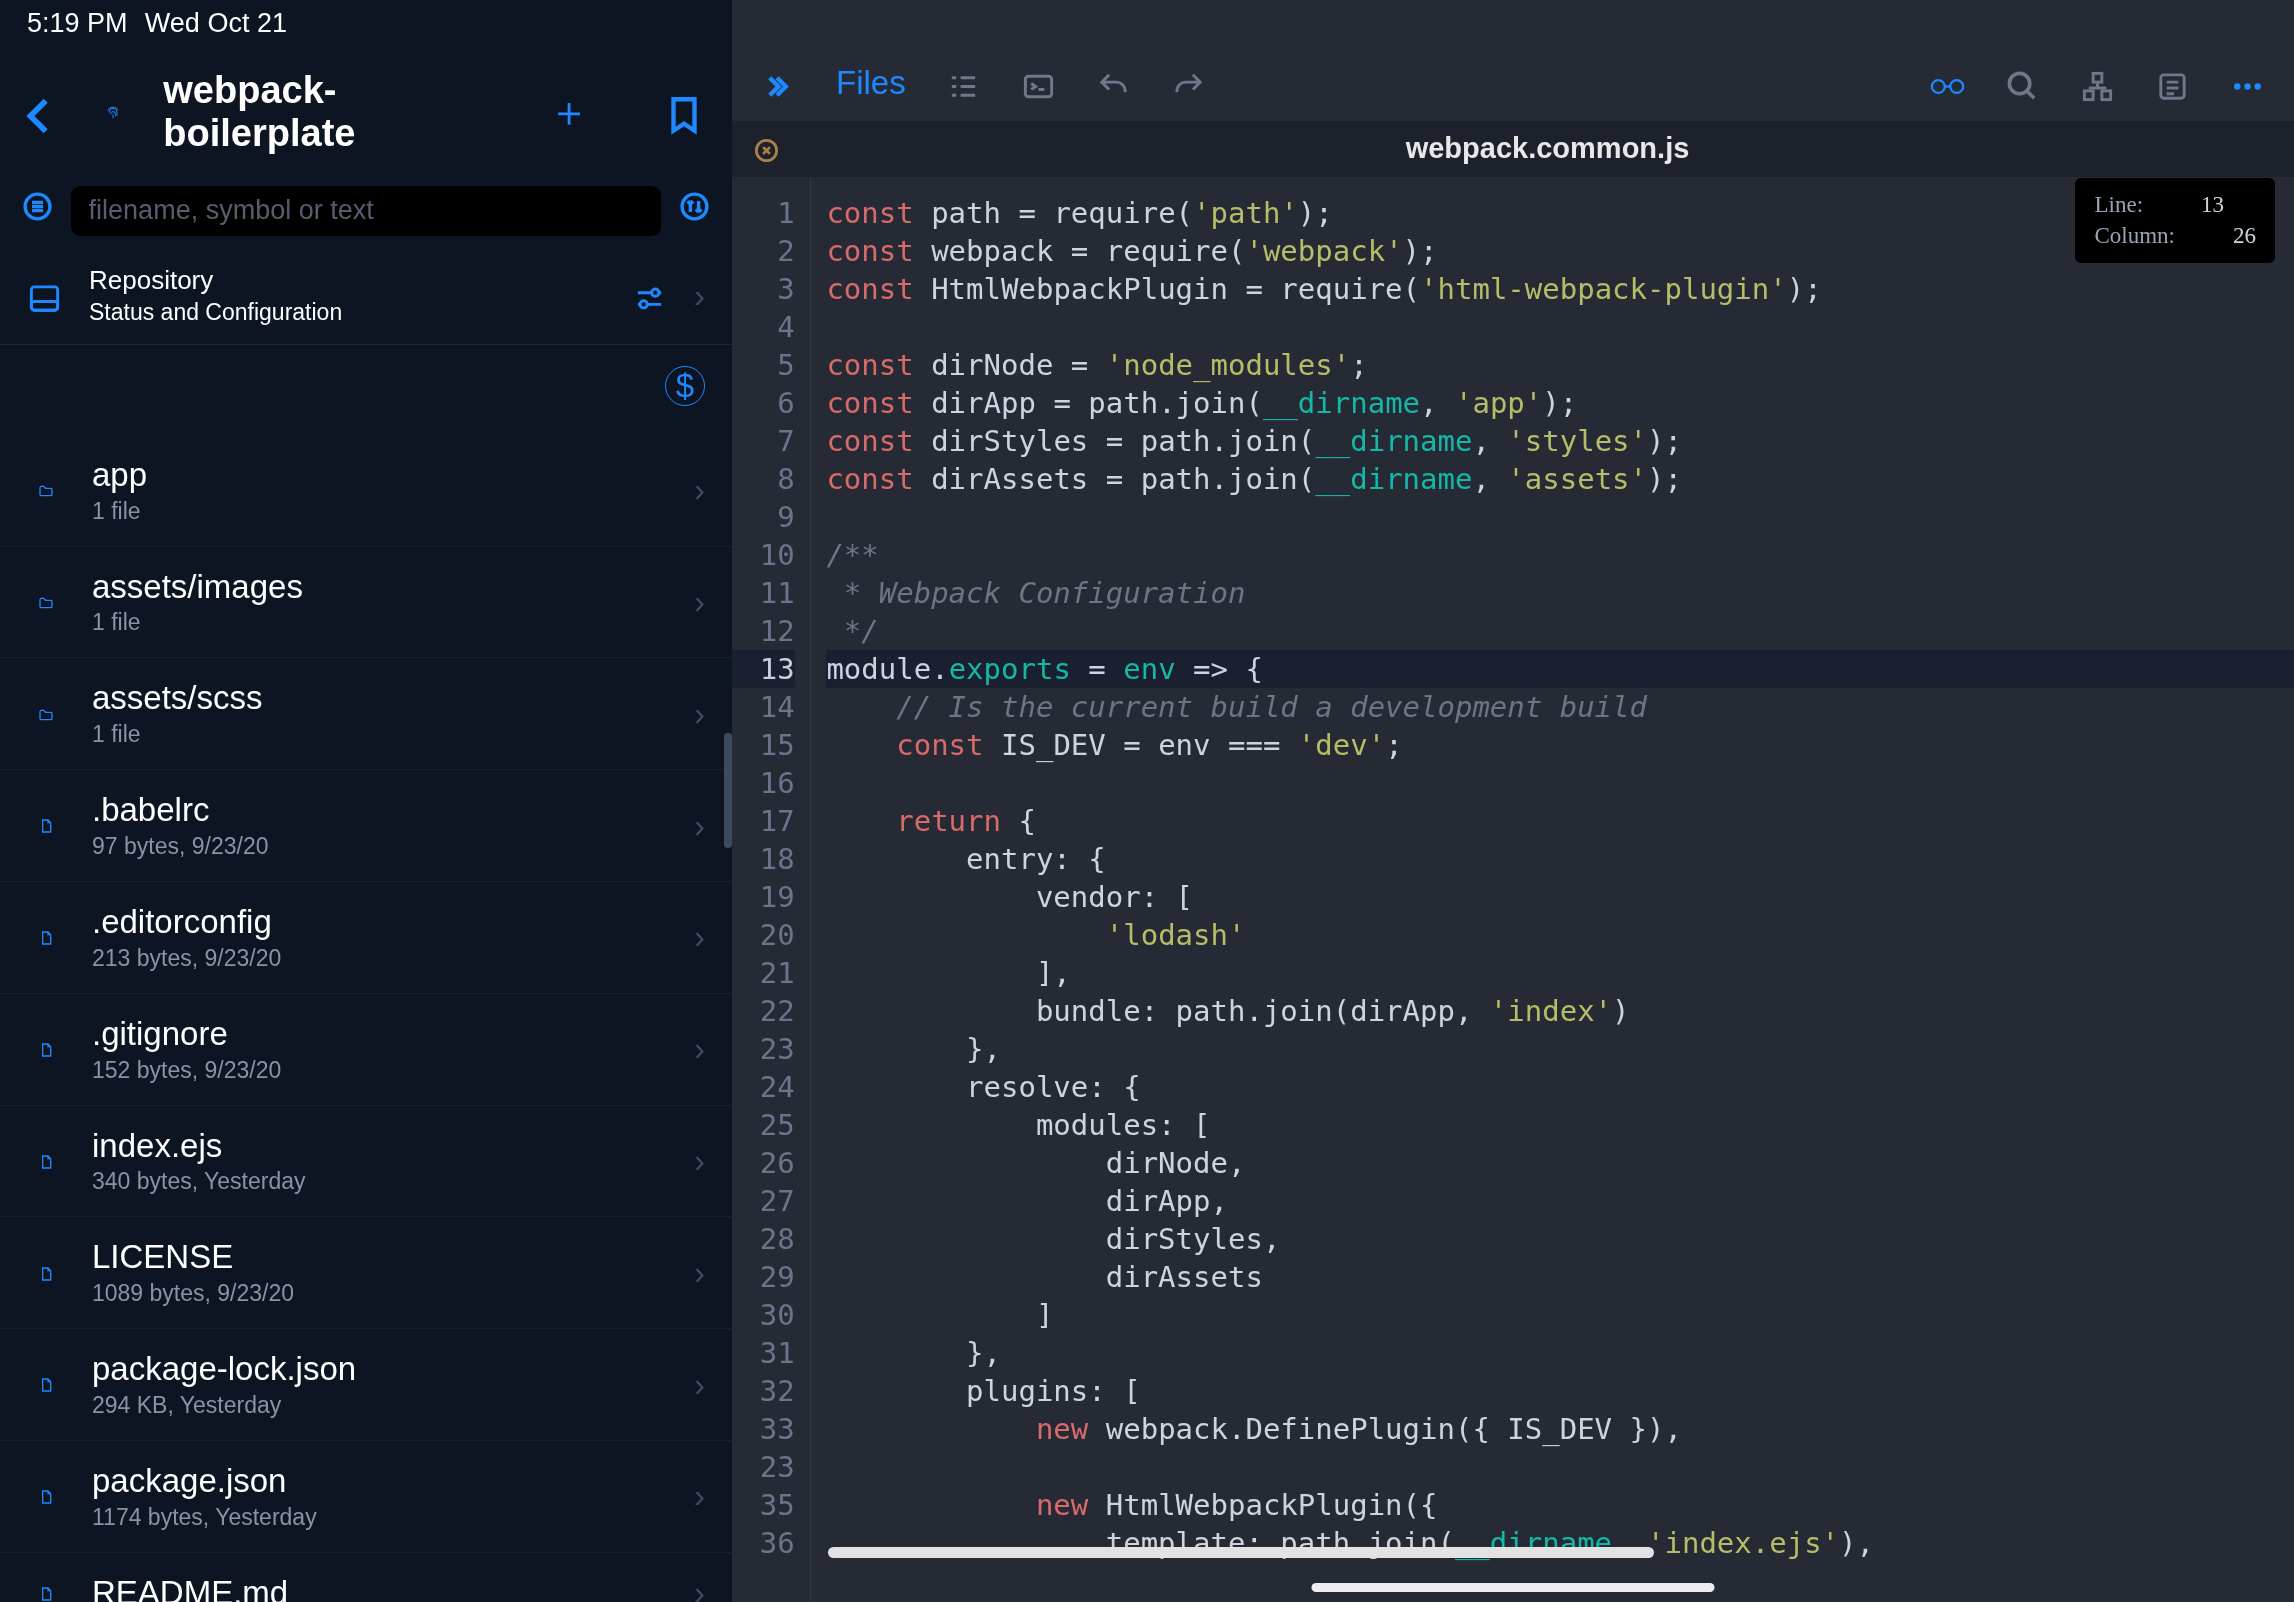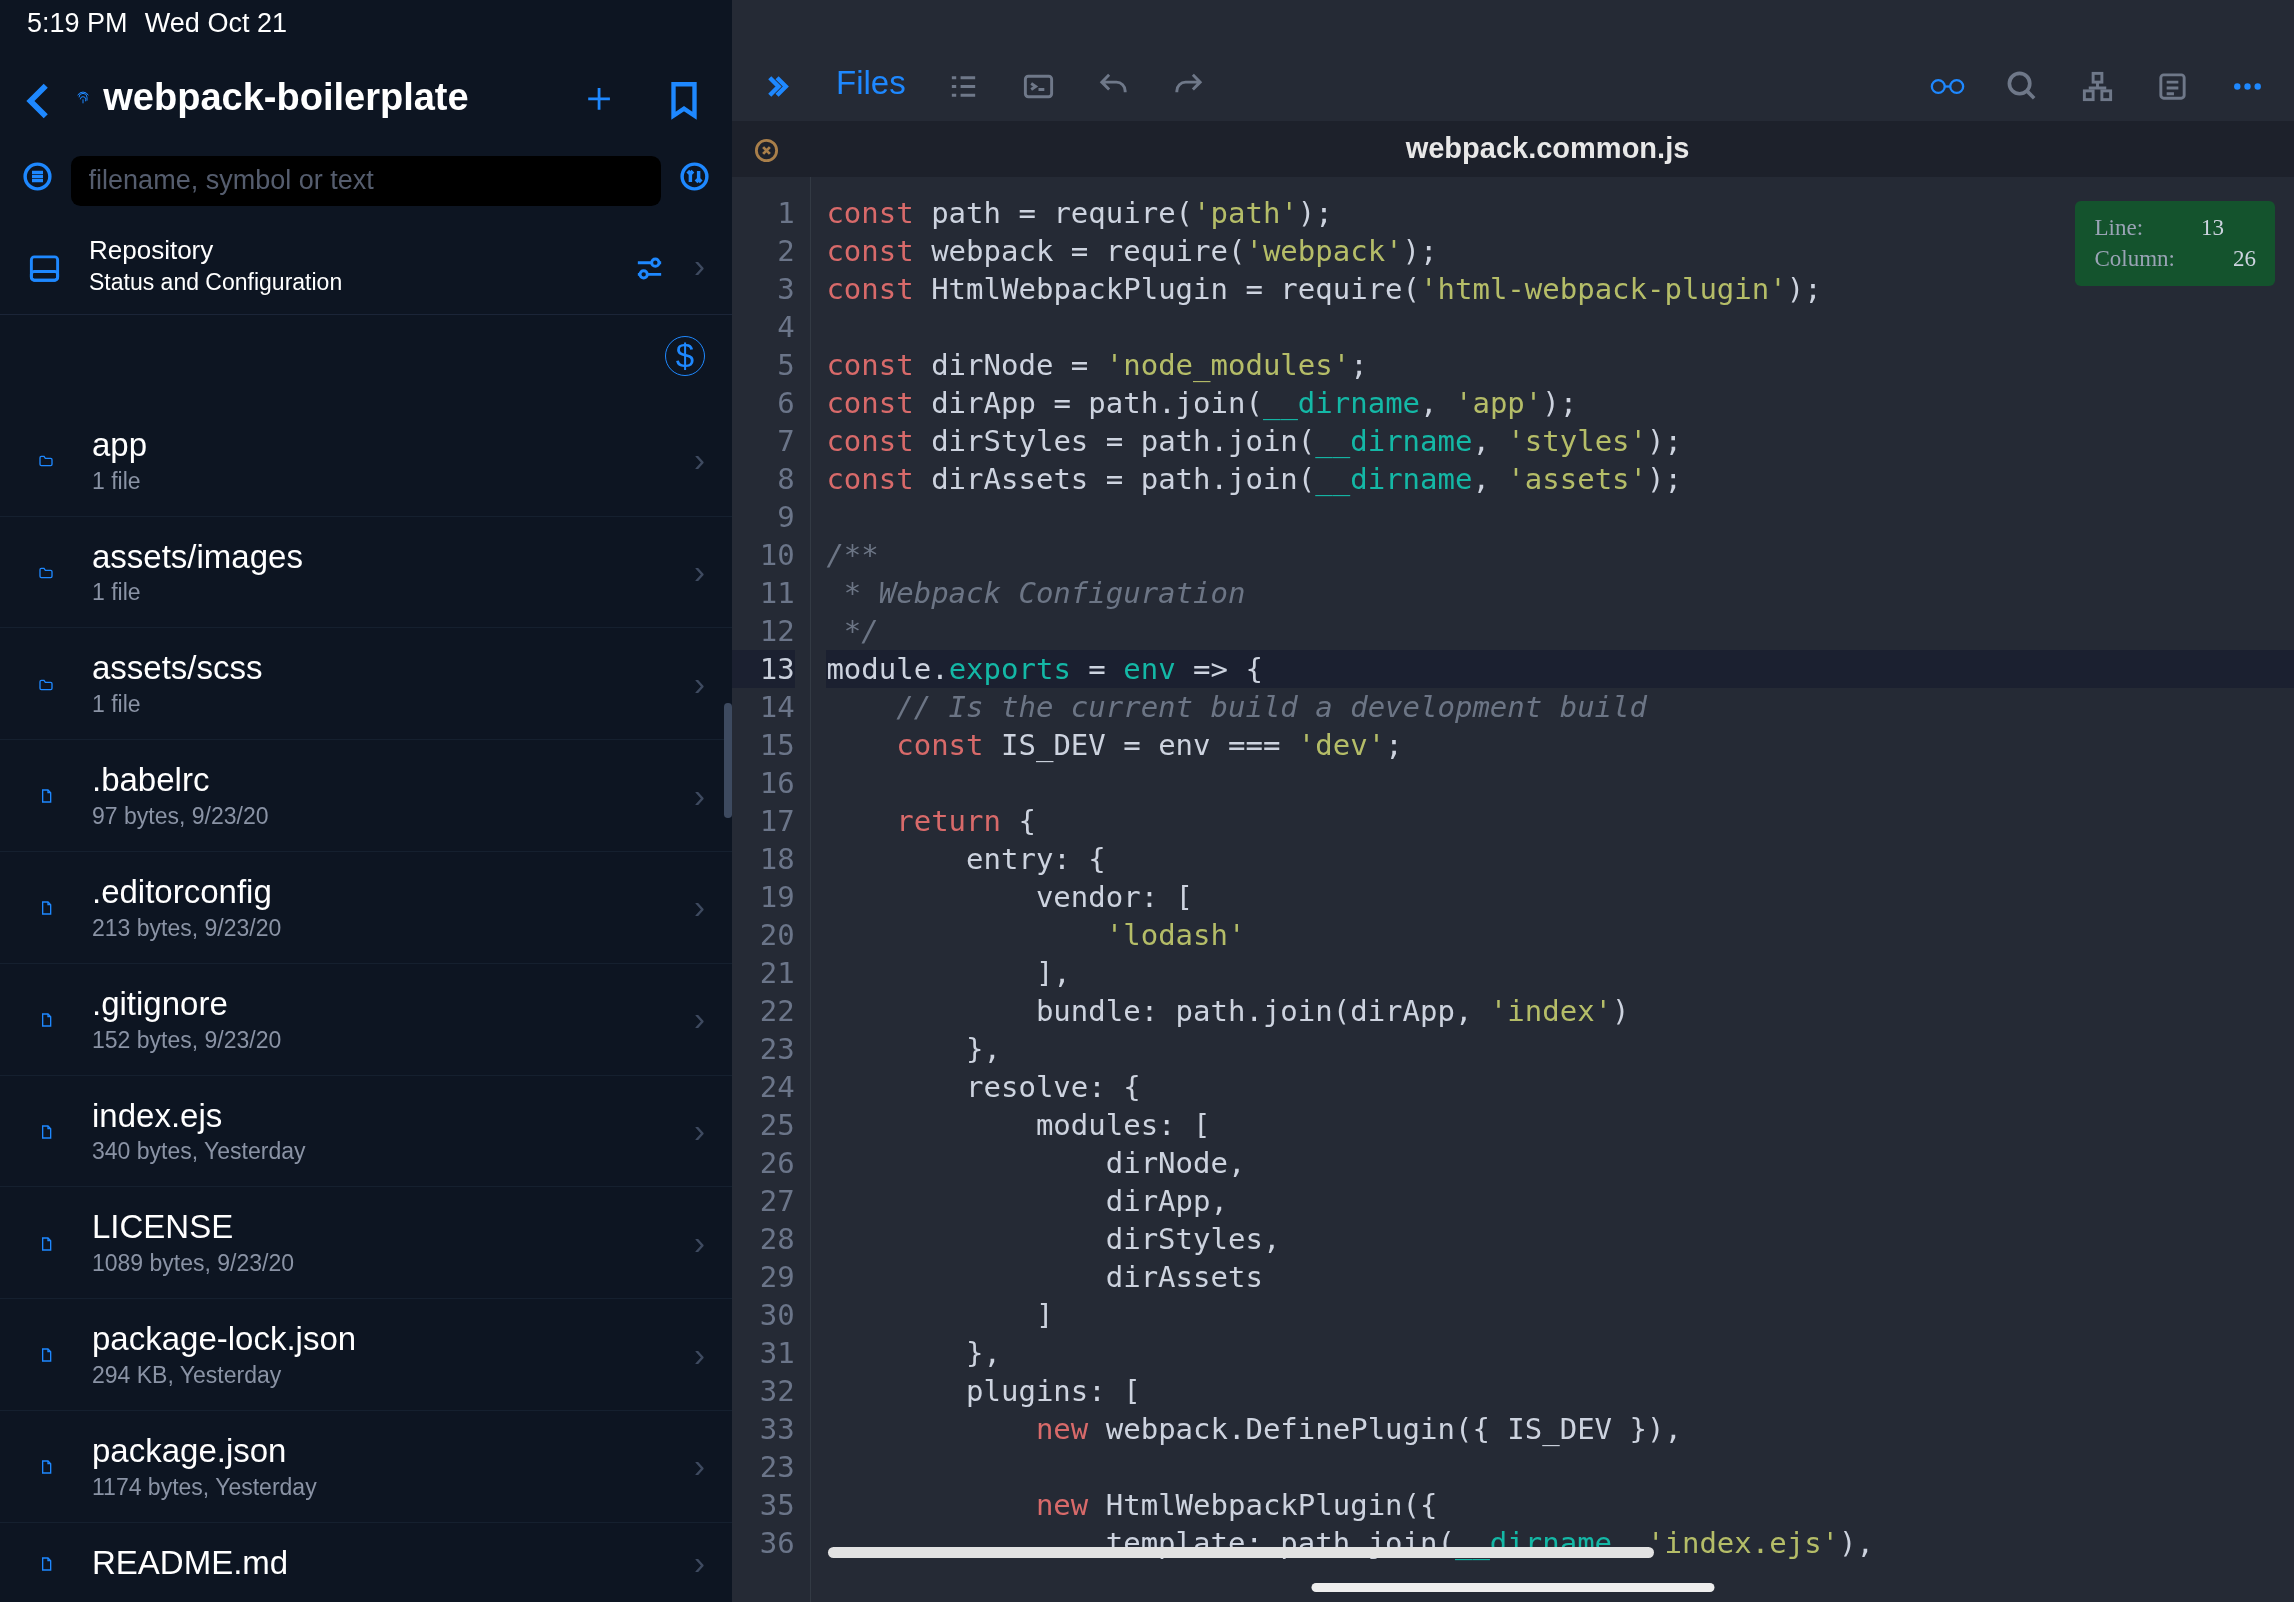--- a/index.html
+++ b/index.html
@@ -8,21 +8,21 @@
 
 
 .statusbar{position:absolute;top:0;left:0;right:0;height:46px;display:flex;align-items:center;padding:0 27px;color:#fff;font-size:27px;font-weight:500;}
 .statusbar .left{display:flex;gap:17.3px;}
 .statusbar .pill{position:absolute;left:50%;transform:translateX(-50%);width:86px;height:9.6px;border-radius:5.8px;background:#555;}
 .editor-pill{position:absolute;top:13.4px;left:calc(50% + 365px);width:115px;height:9.6px;border-radius:5.8px;background:#666;}
 .statusbar .right{margin-left:auto;display:flex;gap:13.4px;align-items:center;}
 
 
 .sidebar{width:732px;background:#0d1522;display:flex;flex-direction:column;padding-top:46px;flex-shrink:0;}
-.sb-head{display:flex;align-items:center;gap:12px;padding:23px 27px 23px 17.3px;}
+.sb-head{display:flex;align-items:center;gap:42px;padding:23px 27px 23px 17.3px;}
 .sb-head .back{color:#1e88ff;font-size:46px;}
 .sb-head .finger{color:#1e88ff;}
 .sb-head .title{font-size:38px;font-weight:600;color:#fff;}
 .sb-head .add,.sb-head .bk{color:#1e88ff;font-size:42px;margin-left:auto;}
 .sb-head .bk{margin-left:31px;}
 
 .sb-search{display:flex;align-items:flex-start;gap:17.3px;padding:7.7px 21px 11.5px;}
 .sb-search .burger, .sb-search .sync{color:#1e88ff;font-size:33px;}
 .sb-search input{flex:1;background:#000;border:none;border-radius:9.6px;color:#fff;font-size:27px;padding:9.6px 17.3px;}
 .sb-search input::placeholder{color:#555d6e;}
@@ -65,21 +65,21 @@
 .gutter .ln.cur{background:#1b2030;color:#c9cfdb;}
 .code{padding:17.3px 0 0 15.4px;flex:1;color:#cdd3df;white-space:pre;position:relative;overflow:hidden;}
 .code .line{height:38px;}
 .code .line.cur{background:#1b2030;}
 .kw{color:#d86a6a;}
 .fn{color:#cdd3df;}
 .str{color:#b5bd68;}
 .op{color:#cdd3df;}
 .pk{color:#14b8a6;}
 .cm{color:#6c7585;font-style:italic;}
-.cur-badge{position:absolute;top:24px;right:19px;background:#14532d;border-radius:5.8px;padding:11.5px 19px;font-size:23px;line-height:31px;color:#cdd3df;font-family:-apple-system;}
+.cur-badge{position:absolute;top:1px;right:19px;background:#000000;border-radius:5.8px;padding:11.5px 19px;font-size:23px;line-height:31px;color:#cdd3df;font-family:-apple-system;}
 .cur-badge .row{display:flex;gap:58px;}
 .cur-badge .k{color:#9aa3b5;}
 .hscroll{position:absolute;bottom:44px;left:96px;width:826px;height:11.5px;background:#e2e2e2;border-radius:5.8px;}
 .home-ind{position:absolute;bottom:9.6px;left:50%;transform:translateX(-50%);width:403px;height:9.6px;background:#eee;border-radius:5.8px;}
 
 svg{width:1em;height:1em;vertical-align:middle;}
 </style>
 </head>
 <body>
 

